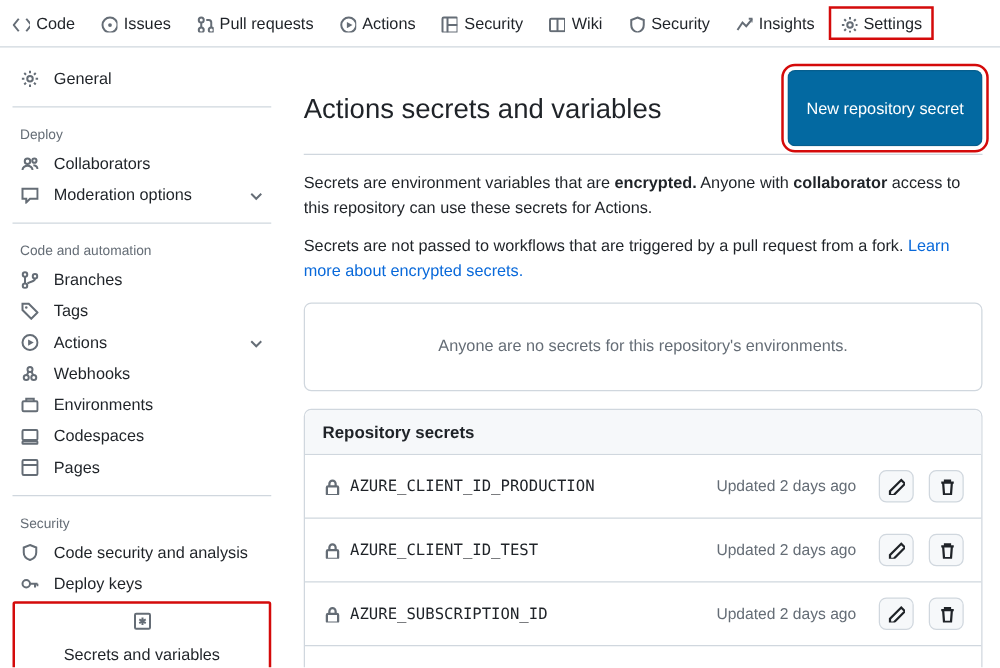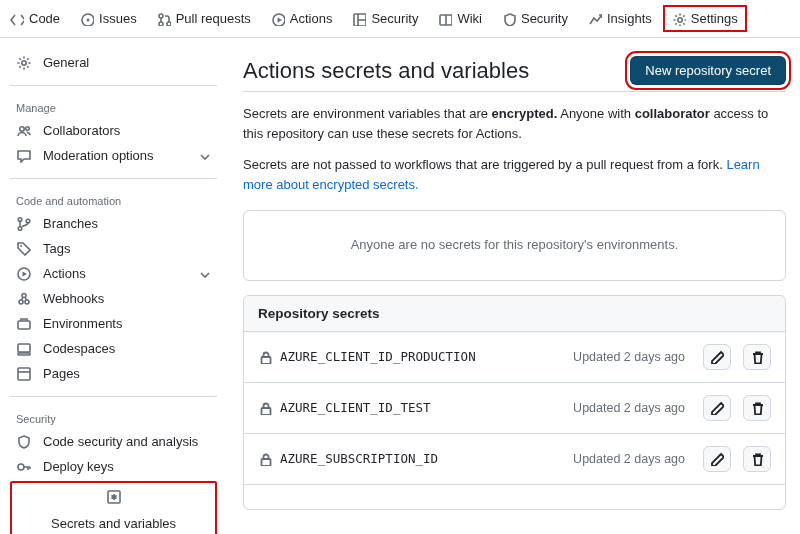--- a/index.html
+++ b/index.html
@@ -23,21 +23,21 @@
   .side-item svg { width: 15px; height: 15px; fill: none; stroke: #656d76; stroke-width: 1.6; }
   .side-item .spacer { flex: 1; }
   .side-sub { padding-left: 26px; font-size: 12.5px; color: #1f2328; cursor: pointer; padding-top: 5px; padding-bottom: 5px; }
   .side-item.expanded { font-weight: 400; flex-direction: column; }
   .hl-red-box { border: 2px solid #d40a0a; border-radius: 2px; padding: 1px; margin-top: 2px; }
 
   
   .main { flex: 1; padding: 18px 14px 0 18px; overflow: hidden; }
   .page-head { display: flex; align-items: center; justify-content: space-between; margin-bottom: 6px; }
   .page-title { font-size: 22px; font-weight: 400; }
-  .btn-green { background: #0c4a6e; color: #fff; border: 1px solid rgba(27,31,36,0.15); border-radius: 6px; padding: 6px 14px; font-size: 13px; font-weight: 500; cursor: pointer; }
+  .btn-green { background: #0369a1; color: #fff; border: 1px solid rgba(27,31,36,0.15); border-radius: 6px; padding: 22px 14px; font-size: 13px; font-weight: 500; cursor: pointer; }
   .hl-red-btn { outline: 2px solid #d40a0a; outline-offset: 3px; }
   .head-sep { border: none; border-bottom: 1px solid #d0d7de; margin: 4px 0 12px; }
   .desc { font-size: 13px; color: #1f2328; line-height: 1.55; margin-bottom: 8px; margin-top: 11px; }
   .desc strong { font-weight: 600; }
   .link { color: #0969da; cursor: pointer; }
 
   .panel { border: 1px solid #d0d7de; border-radius: 6px; margin-top: 14px; background: #fff; }
   .panel-head { display: flex; align-items: center; justify-content: space-between; padding: 10px 14px; background: #f6f8fa; border-bottom: 1px solid #d0d7de; border-radius: 6px 6px 0 0; font-weight: 600; font-size: 13.5px; }
   .panel-head.no-border { border-bottom: 1px solid #d0d7de; }
   .btn-outline { background: #f6f8fa; border: 1px solid #d0d7de; border-radius: 6px; padding: 4px 10px; font-size: 12px; cursor: pointer; color: #1f2328; }
@@ -241,21 +241,21 @@
 <div class="layout">
 
   <div class="sidebar">
     <div class="side-item">
         <span class="icon"><svg>
             <use href="#i-gear"></use>
           </svg></span>
         <span>General</span>
       </div>
     <hr class="side-sep">
-    <div class="side-group-title">Manage</div>
+    <div class="side-group-title">Deploy</div>
     <div class="side-item">
         <span class="icon"><svg>
             <use href="#i-people"></use>
           </svg></span>
         <span>Collaborators</span>
       </div>
     <div class="side-item">
         <span class="icon"><svg>
             <use href="#i-comment"></use>
           </svg></span>

